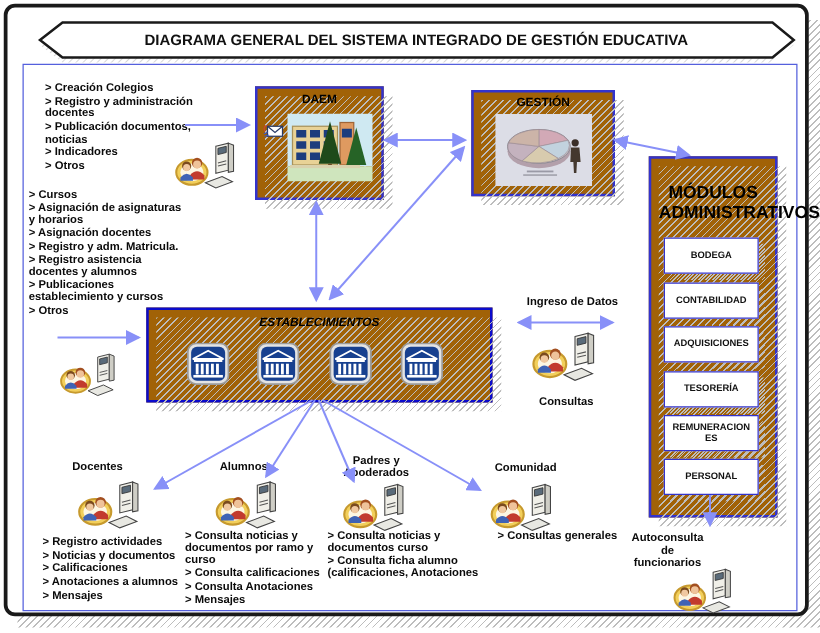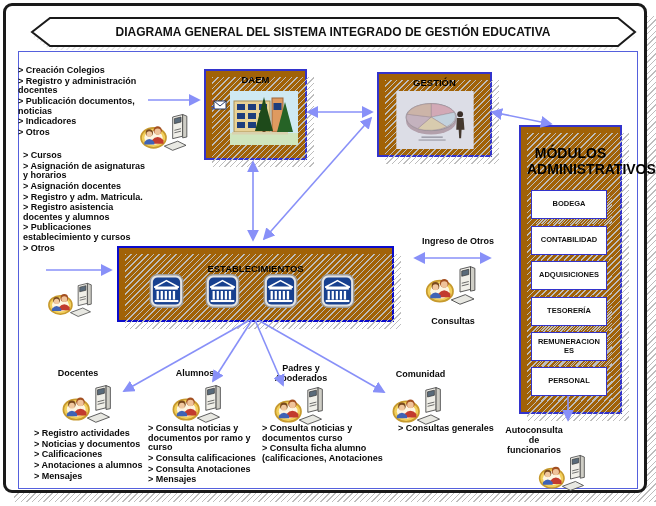--- a/index.html
+++ b/index.html
@@ -118,21 +118,21 @@
   <div class="abs page-shadow hatch-bg"></div>
   <div class="abs outer-frame"></div>
   <div class="abs inner-frame"></div>
 
   <svg class="abs content" style="left:26px;top:15px;" width="616" height="48">
     <polygon points="14,23 32,9 600,9 617,23 600,37 32,37" fill="url(#hatch)" transform="translate(-8,-2)"></polygon>
     <polygon points="6,17 24,3 592,3 609,17 592,31 24,31" fill="#ffffff" stroke="#1a1a1a" stroke-width="2"></polygon>
     <text x="307" y="21" text-anchor="middle" font-family="Liberation Sans, sans-serif" font-size="12" font-weight="bold" fill="#111">DIAGRAMA GENERAL DEL SISTEMA INTEGRADO DE GESTIÓN EDUCATIVA</text>
   </svg>
 
-  <div class="list" style="left:18px;top:66px;width:126px;">
+  <div class="list" style="left:18px;top:66px;width:126px;padding-left:18px;">
     <div>&gt; Creación Colegios</div>
     <div>&gt; Registro y administración docentes</div>
     <div>&gt; Publicación documentos, noticias</div>
     <div>&gt; Indicadores</div>
     <div>&gt; Otros</div>
   </div>
   <div class="list" style="left:23px;top:151px;width:122px;">
     <div>&gt; Cursos</div>
     <div>&gt; Asignación de asignaturas y horarios</div>
     <div>&gt; Asignación docentes</div>
@@ -170,36 +170,36 @@
     <div class="boxtitle" style="top:18px;font-size:14px;line-height:1.15;padding:0 6px;">MÓDULOS ADMINISTRATIVOS</div>
     <div class="module hs-sm" style="top:63px;">BODEGA</div>
     <div class="module hs-sm" style="top:99px;">CONTABILIDAD</div>
     <div class="module hs-sm" style="top:134px;">ADQUISICIONES</div>
     <div class="module hs-sm" style="top:170px;">TESORERÍA</div>
     <div class="module hs-sm" style="top:205px;">REMUNERACIONES</div>
     <div class="module hs-sm" style="top:240px;">PERSONAL</div>
   </div>
 
   <div class="abs box hs" style="left:117px;top:246px;width:273px;height:72px;border-color:#0b0bcc;">
-    <div class="boxtitle" style="top:15px;">ESTABLECIMIENTOS</div>
+    <div class="boxtitle" style="top:5px;font-style:italic;">ESTABLECIMIENTOS</div>
     <svg class="abs" style="left:30px;top:26px;" width="35" height="34">
         <use href="#sym-bank"></use>
       </svg>
     <svg class="abs" style="left:86px;top:26px;" width="35" height="34">
         <use href="#sym-bank"></use>
       </svg>
     <svg class="abs" style="left:144px;top:26px;" width="35" height="34">
         <use href="#sym-bank"></use>
       </svg>
     <svg class="abs" style="left:201px;top:26px;" width="35" height="34">
         <use href="#sym-bank"></use>
       </svg>
   </div>
 
-  <div class="lbl" style="left:408px;top:236px;width:100px;">Ingreso de Otros</div>
+  <div class="lbl" style="left:408px;top:236px;width:100px;">Ingreso de Datos</div>
   <svg class="abs content" style="left:424px;top:264px;" width="58" height="42">
       <use href="#sym-users"></use>
     </svg>
   <div class="lbl" style="left:408px;top:316px;width:90px;">Consultas</div>
 
   <div class="lbl" style="left:38px;top:368px;width:80px;">Docentes</div>
   <svg class="abs content" style="left:60px;top:383px;" width="58" height="41">
       <use href="#sym-users"></use>
     </svg>
   <div class="list" style="left:34px;top:429px;width:115px;">

